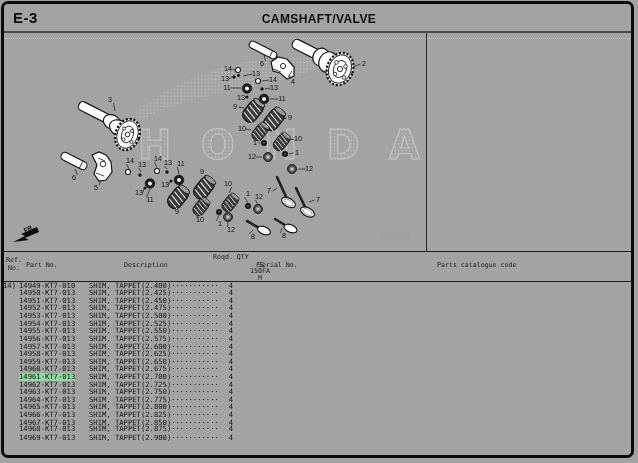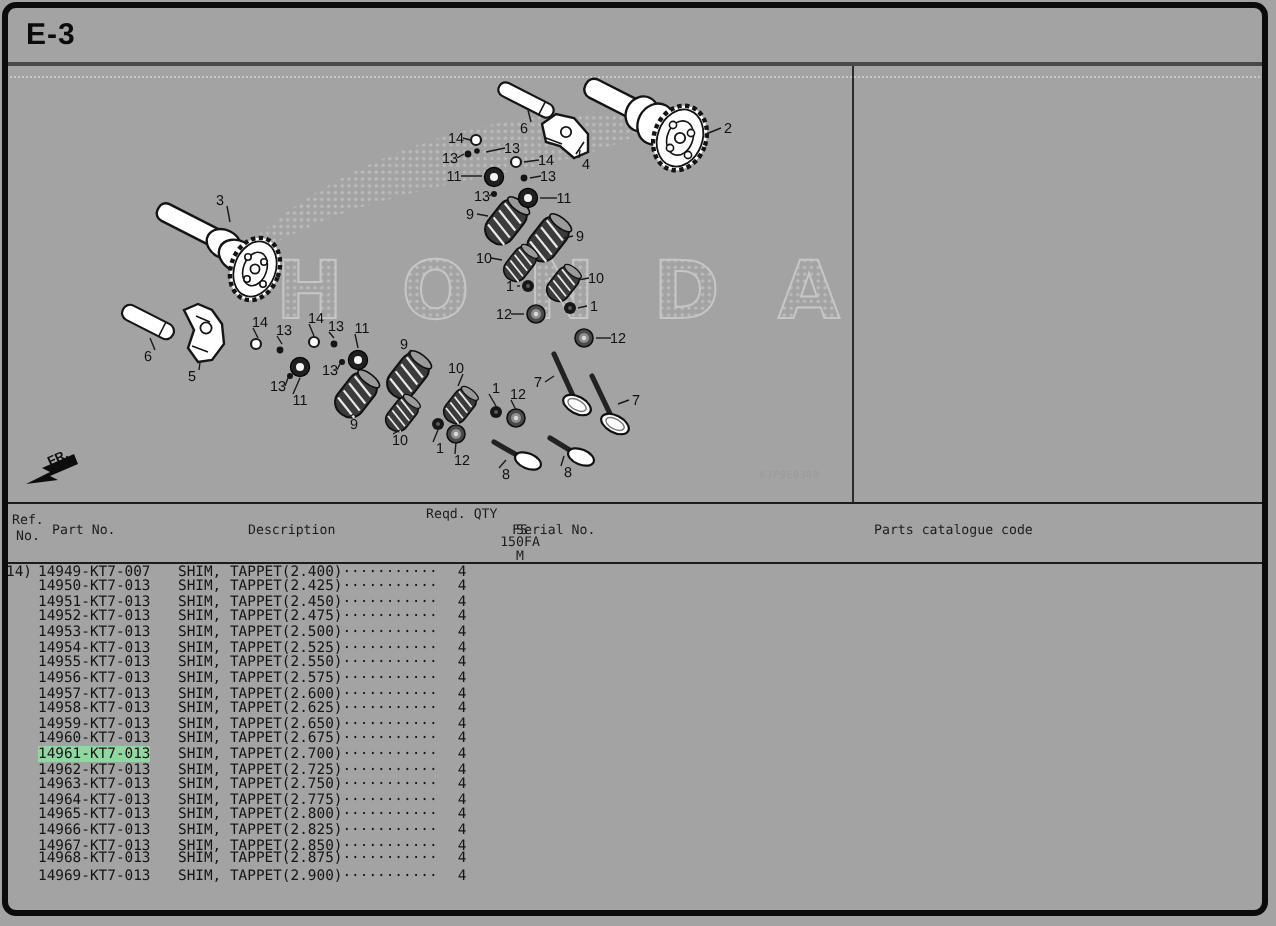--- a/index.html
+++ b/index.html
@@ -24,20 +24,21 @@
   .cell-desc{left:89px;}
   .cell-qty{left:223px;width:16px;text-align:center;}
   .hl{background:var(--hl,#8fd8a1);}
 </style>
 </head>
 <body style="--hl: #8fd8a1;">
 
 <div class="page">
 
   <div class="hdr-code">E-3</div>
+  <div class="hdr-title">CAMSHAFT/VALVE</div>
   <div class="hdr-line"></div>
   <div class="dotted-rule"></div>
   <div class="vdivider"></div>
   <div class="tline-top"></div>
   <div class="tline-hdr"></div>
 
   <svg class="diag" width="638" height="463" viewBox="0 0 638 463">
     <defs>
       <pattern id="dotpat" width="3.4" height="3.4" patternUnits="userSpaceOnUse">
         <circle cx="1.1" cy="1.1" r="0.85" fill="#c4c4c4"></circle>
@@ -294,21 +295,21 @@
   <div class="th" style="left:213px;top:254px;">Reqd. QTY</div>
   <div class="th c" style="left:221px;top:261.5px;width:22px;">FS</div>
   <div class="th c" style="left:221px;top:268px;width:22px;">150FA</div>
   <div class="th c" style="left:221px;top:274.5px;width:22px;">M</div>
   <div class="th" style="left:258px;top:262px;">Serial No.</div>
   <div class="th" style="left:437px;top:262px;">Parts catalogue code</div>
 
   <div class="tbody" id="tbody">
       <div class="trow" style="top: 281.8px;">
         <span class="cell-ref">14)</span>
-        <span class="cell-part">14949-KT7-007</span>
+        <span class="cell-part">14949-KT7-010</span>
         <span class="cell-desc">SHIM, TAPPET(2.400)···········</span>
         <span class="cell-qty">4</span>
       </div>
       <div class="trow" style="top: 289.4px;">
         <span class="cell-ref"></span>
         <span class="cell-part">14950-KT7-013</span>
         <span class="cell-desc">SHIM, TAPPET(2.425)···········</span>
         <span class="cell-qty">4</span>
       </div>
       <div class="trow" style="top: 297px;">

